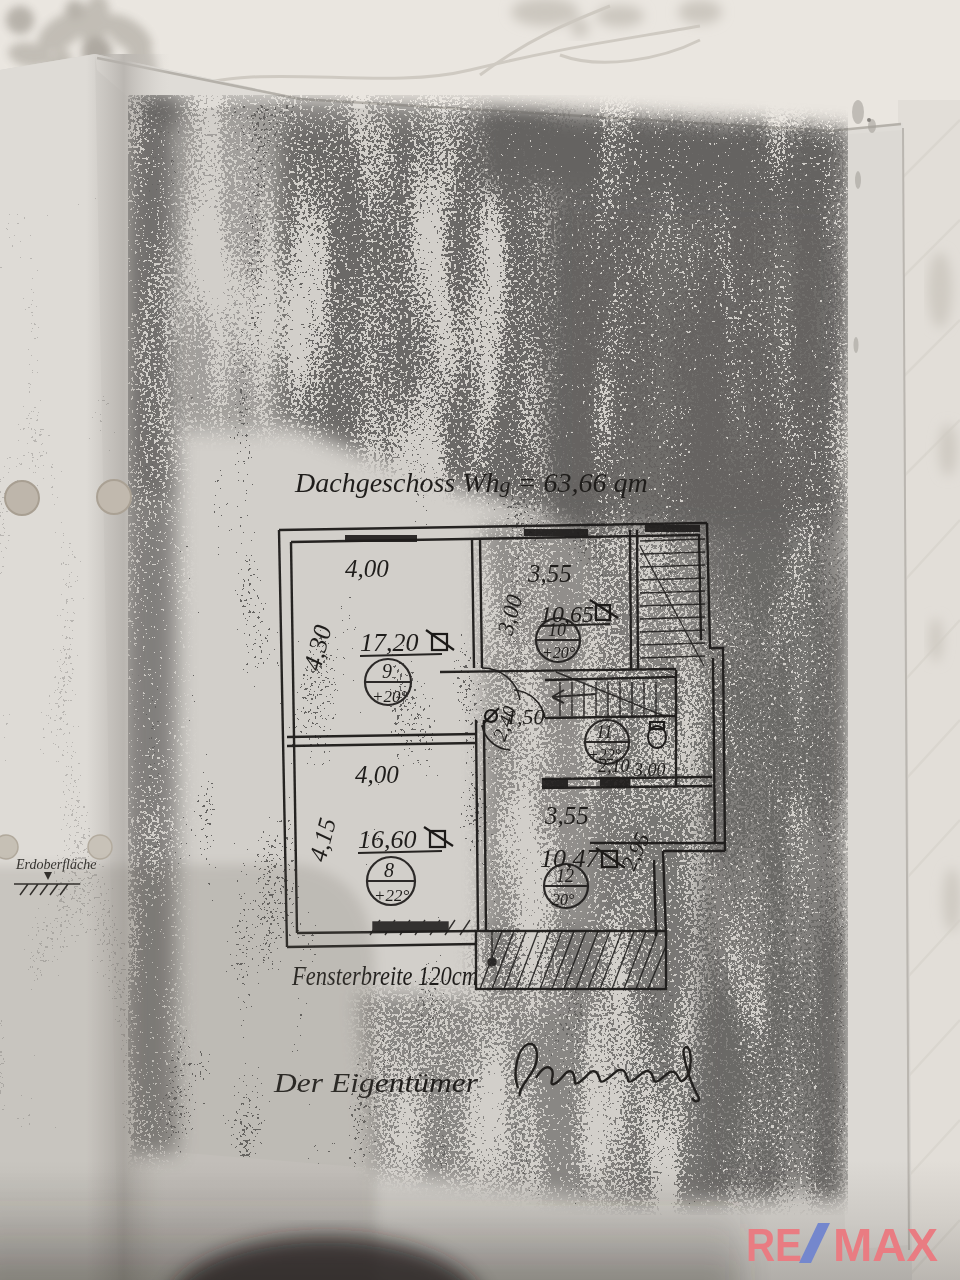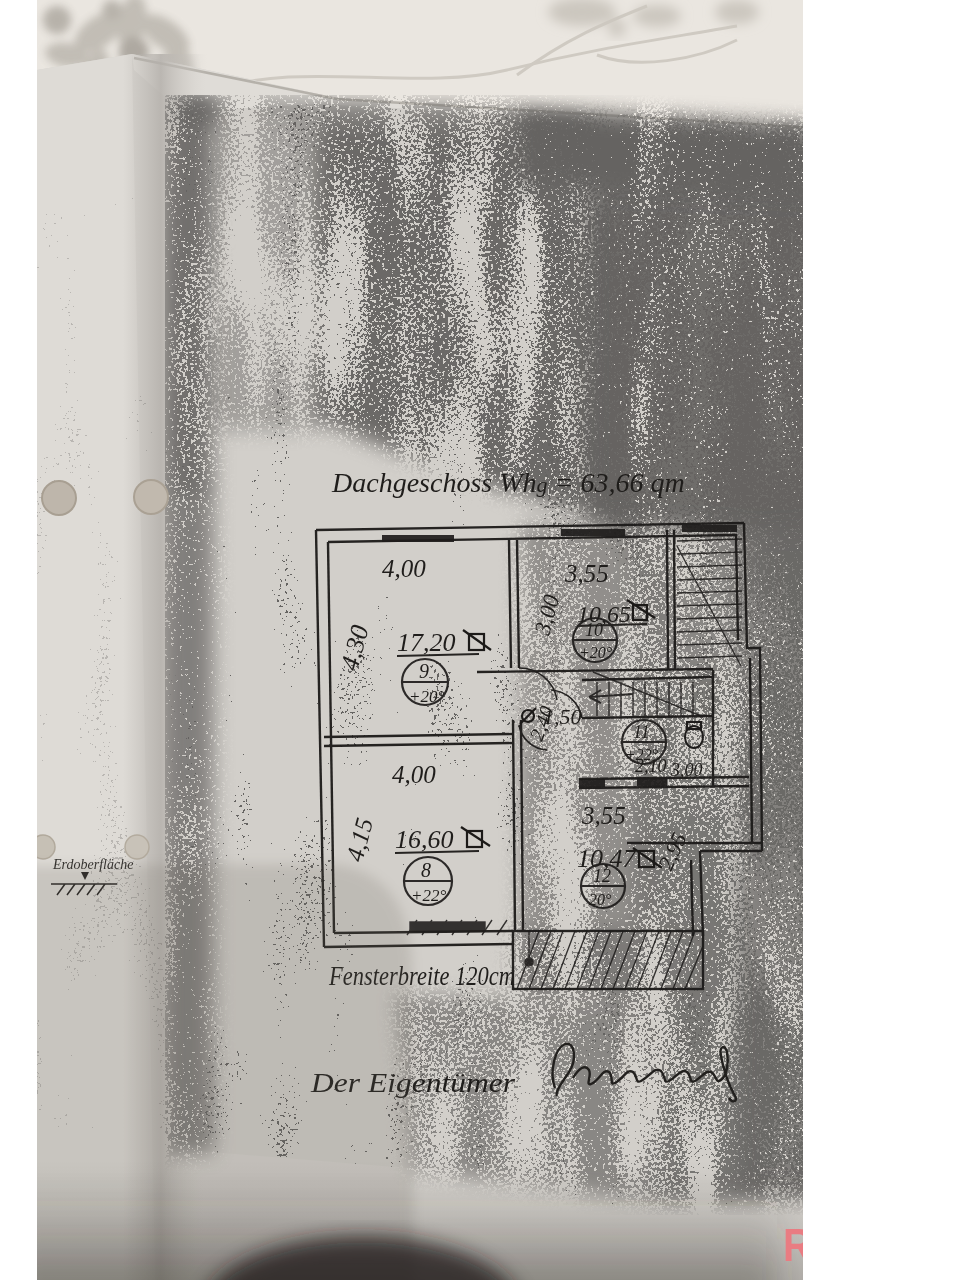--- a/index.html
+++ b/index.html
@@ -1,17 +1,17 @@
 <!DOCTYPE html>
 <html><head>
 <meta charset="utf-8">
 <style>
   html,body{margin:0;padding:0;}
-  #page{position:relative;width:766px;height:1280px;overflow:hidden;background:#84cc16;
-        font-family:"Liberation Sans",sans-serif;margin-left:37px;}
+  #page{position:relative;width:960px;height:1280px;overflow:hidden;background:#84cc16;
+        font-family:"Liberation Sans",sans-serif;}
   svg{display:block;}
 </style>
 </head>
 <body>
 <div id="page">
 <svg width="960" height="1280" viewBox="0 0 960 1280" xmlns="http://www.w3.org/2000/svg">
 <defs>
 
   <filter id="nB" x="0" y="0" width="100%" height="100%">
     <feTurbulence type="fractalNoise" baseFrequency="0.35" numOctaves="3" seed="11" result="sp"></feTurbulence>

